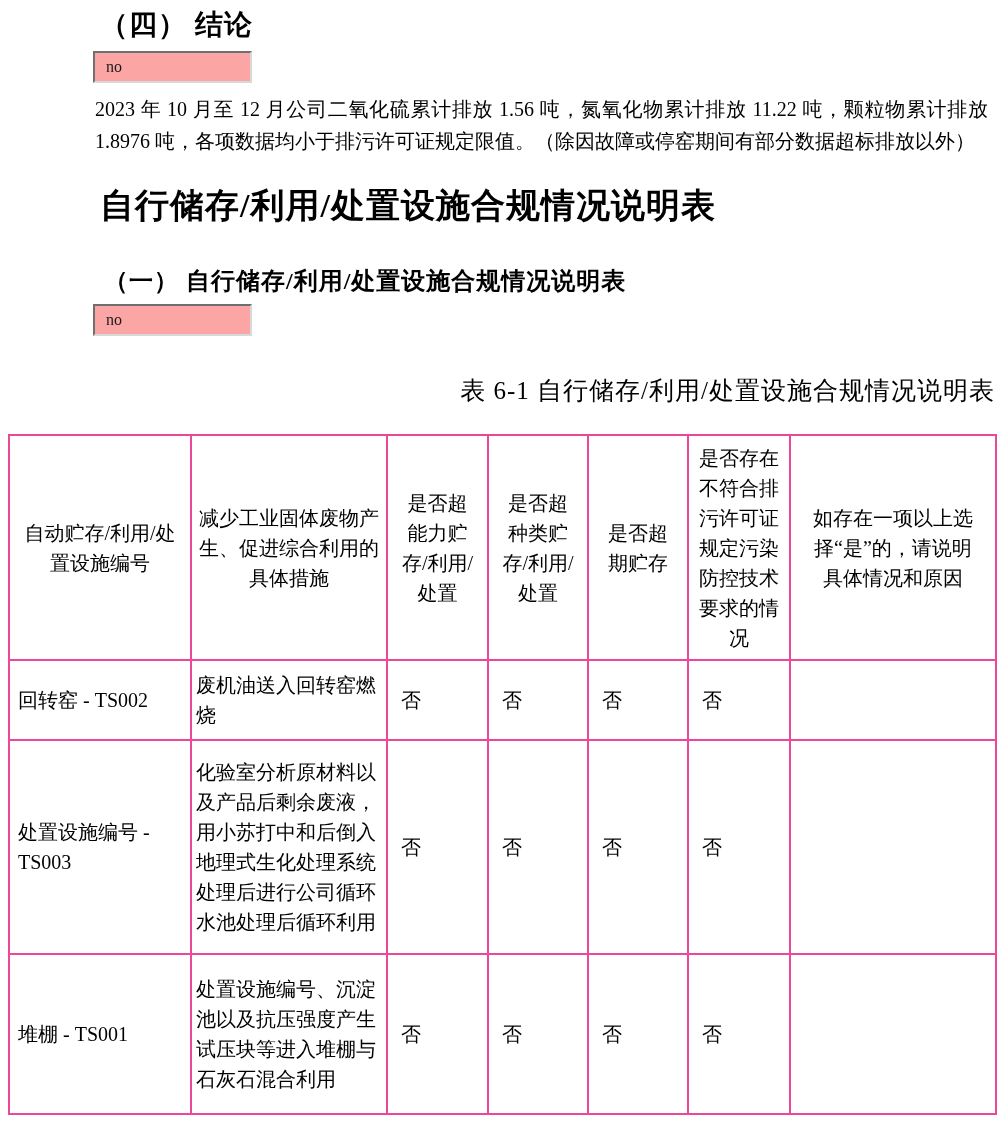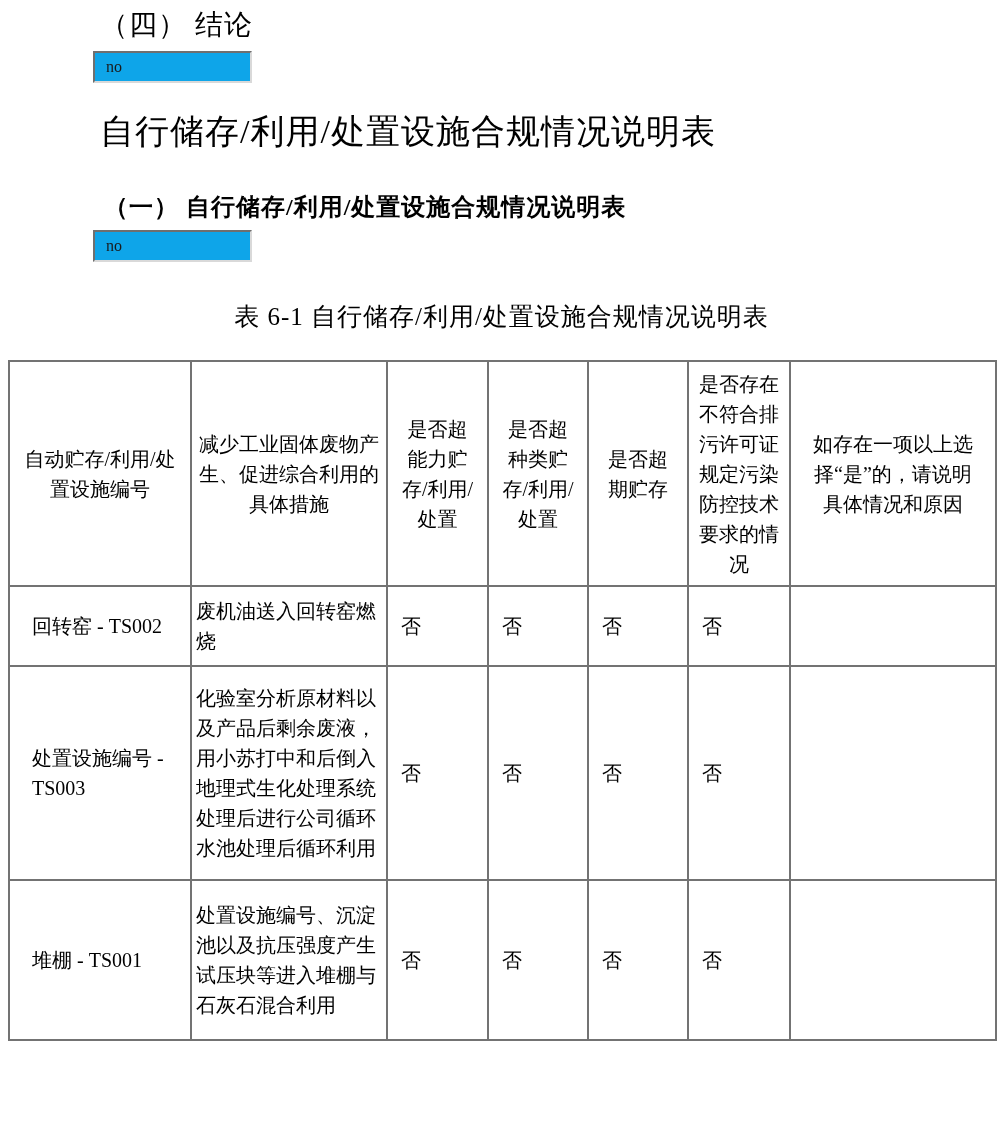--- a/index.html
+++ b/index.html
@@ -9,103 +9,104 @@
     background: #ffffff;
     color: #000000;
     font-family: "Liberation Serif", "DejaVu Serif", serif;
     overflow: hidden;
   }
   .page { position: relative; width: 1000px; height: 1124px; }
 
   .h-sub3 {
     margin: 6px 0 0 100px;
     font-size: 28px;
-    font-weight: normal;
+    font-weight: bold;
     letter-spacing: 1px;
   }
   .note-input {
     display: block;
     margin: 7px 0 8px 93px;
     width: 144px;
     height: 28px;
     padding: 0 0 0 11px;
     font-family: "Liberation Serif", "DejaVu Serif", serif;
     font-size: 16px;
     color: #1a1a1a;
-    background: #0ea5e9;
+    background: #fca5a5;
     border-style: solid;
     border-width: 2px;
     border-color: #6f6f6f #d9d9d9 #d9d9d9 #6f6f6f;
     outline: none;
   }
   .body-par {
     margin: 10px 0 0 95px;
     width: 893px;
     font-size: 20px;
     line-height: 32px;
     text-align: justify;
   }
   .main-title {
     margin: 26px 0 0 100px;
     font-size: 34px;
-    font-weight: normal;
+    font-weight: bold;
     letter-spacing: 1px;
   }
   .h-sub1 {
     margin: 36px 0 0 104px;
     font-size: 24px;
     font-weight: bold;
     letter-spacing: 1px;
   }
   .tbl-caption {
     margin: 38px 0 0 8px;
     width: 987px;
-    text-align: center;
+    text-align: right;
     font-size: 25px;
     letter-spacing: 1px;
   }
   table.compliance {
     margin: 27px 0 0 8px;
     width: 987px;
     border-collapse: collapse;
     table-layout: fixed;
     font-size: 20px;
     line-height: 30px;
   }
   table.compliance th, table.compliance td {
-    border: 2px solid #737373;
+    border: 2px solid #ec4899;
     vertical-align: middle;
     font-weight: normal;
     overflow: hidden;
   }
   table.compliance th { text-align: center; padding: 2px 6px; }
   table.compliance th:nth-child(1) { padding: 18px 12px; }
   table.compliance th:nth-child(2) { padding: 2px 2px; }
   table.compliance th:nth-child(3),
   table.compliance th:nth-child(4),
   table.compliance th:nth-child(5) { padding: 2px 13px; }
   table.compliance th:nth-child(6) { padding: 2px 7px; }
   table.compliance th:nth-child(7) { padding: 6px 14px; }
   table.compliance td { text-align: left; padding: 2px 13px 2px 13px; }
-  table.compliance td:nth-child(1) { padding: 2px 6px 2px 22px; }
+  table.compliance td:nth-child(1) { padding: 2px 6px 2px 8px; }
   table.compliance td:nth-child(2) { padding: 2px 4px; }
   tr.hdr { height: 225px; }
   tr.r0 { height: 80px; }
   tr.r1 { height: 214px; }
   tr.r2 { height: 160px; }
 </style>
 </head>
 <body>
 
 <div class="page">
 
   <h3 class="h-sub3">（四） 结论</h3>
 
   <input class="note-input" type="text" value="no" style="">
 
+  <p class="body-par">2023 年 10 月至 12 月公司二氧化硫累计排放 1.56 吨，氮氧化物累计排放 11.22 吨，颗粒物累计排放 1.8976 吨，各项数据均小于排污许可证规定限值。（除因故障或停窑期间有部分数据超标排放以外）</p>
 
   <h1 class="main-title">自行储存/利用/处置设施合规情况说明表</h1>
 
   <h2 class="h-sub1">（一） 自行储存/利用/处置设施合规情况说明表</h2>
 
   <input class="note-input" type="text" value="no" style="">
 
   <div class="tbl-caption">表 6-1 自行储存/利用/处置设施合规情况说明表</div>
 
   <table class="compliance">

